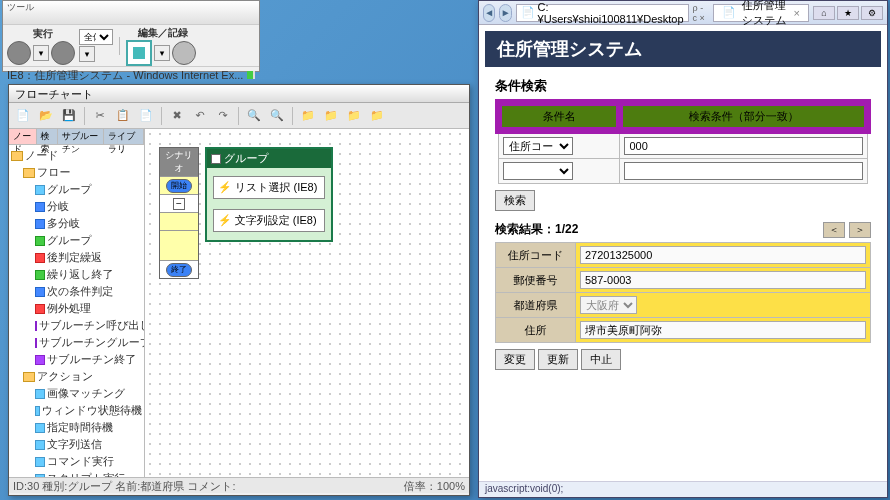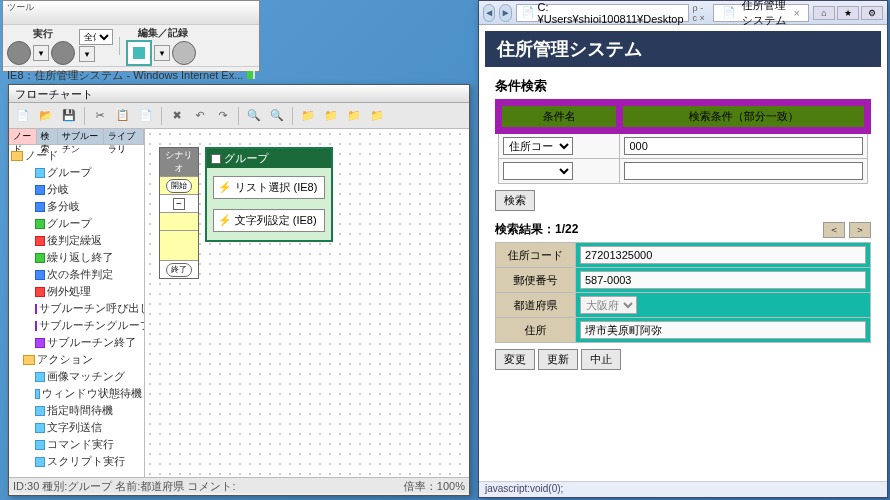--- a/index.html
+++ b/index.html
@@ -41,21 +41,21 @@
 .blue-icon { background: #48f; border: 1px solid #26c; width: 10px; height: 10px; }
 .green-icon { background: #4c4; border: 1px solid #292; width: 10px; height: 10px; }
 .purple-icon { background: #a4f; border: 1px solid #82c; width: 10px; height: 10px; }
 .indent1 { padding-left: 14px; }
 .indent2 { padding-left: 26px; }
 
 .canvas { flex: 1; background: #fff; background-image: radial-gradient(circle, #ccc 1px, transparent 1px); background-size: 10px 10px; position: relative; overflow: auto; }
 .scenario-box { position: absolute; left: 14px; top: 18px; width: 40px; border: 1px solid #666; background: #fff; }
 .scenario-head { background: #888; color: #fff; font-size: 9px; padding: 1px 2px; text-align: center; }
 .scenario-cell { height: 18px; background: #ffa; border-top: 1px solid #999; display: flex; align-items: center; justify-content: center; }
-.term-oval { width: 26px; height: 14px; border-radius: 7px; background: #ffffff; border: 1px solid #666; font-size: 8px; display: flex; align-items: center; justify-content: center; }
+.term-oval { width: 26px; height: 14px; border-radius: 7px; background: #3b82f6; border: 1px solid #666; font-size: 8px; display: flex; align-items: center; justify-content: center; }
 .minus-box { width: 12px; height: 12px; border: 1px solid #666; background: #fff; display: flex; align-items: center; justify-content: center; font-size: 10px; }
 
 .group-box { position: absolute; left: 60px; top: 18px; width: 128px; border: 2px solid #1a7a4a; background: #d4f0d4; }
 .group-head { background: #1a6a3a; color: #fff; padding: 2px 4px; font-size: 10px; display: flex; align-items: center; gap: 3px; }
 .group-body { padding: 8px 6px; display: flex; flex-direction: column; gap: 10px; }
 .action-box { background: #fff; border: 1px solid #888; padding: 3px 4px; font-size: 10px; display: flex; align-items: center; gap: 3px; }
 .bolt { color: #fa0; font-size: 11px; }
 
 .flow-status { height: 16px; background: #e8e8e8; border-top: 1px solid #bbb; font-size: 9px; padding: 1px 4px; display: flex; justify-content: space-between; color: #555; }
 
@@ -81,21 +81,21 @@
 .btn { background: #e8e8e8; border: 1px solid #888; padding: 2px 8px; font-size: 11px; cursor: pointer; }
 .btn-row { margin: 6px 0; }
 
 .result-header { display: flex; justify-content: space-between; align-items: center; margin: 8px 16px 4px; }
 .result-title { font-size: 12px; font-weight: bold; }
 .pager { display: flex; gap: 4px; }
 .pager-btn { width: 22px; height: 16px; background: #d8ccb0; border: 1px solid #999; display: flex; align-items: center; justify-content: center; font-size: 10px; cursor: pointer; }
 
 .result-table { width: calc(100% - 32px); margin: 0 16px; border-collapse: collapse; }
 .result-table th { background: #d8ccb0; border: 1px solid #bbb; padding: 4px 6px; font-size: 11px; font-weight: normal; text-align: center; width: 80px; }
-.result-table td { border: 1px solid #bbb; padding: 3px 4px; background: #14b8a6; }
+.result-table td { border: 1px solid #bbb; padding: 3px 4px; background: #fde047; }
 .result-input { border: 1px solid #aaa; background: #fafafa; font-size: 11px; padding: 2px 4px; width: 100%; }
 .result-select { border: 1px solid #aaa; background: #f4f4f4; font-size: 11px; padding: 1px; color: #888; }
 
 .ie-status { position: absolute; bottom: 0; left: 0; right: 0; height: 16px; background: #e8eef8; border-top: 1px solid #ccd; font-size: 10px; padding: 1px 6px; color: #446; }
 </style>
 </head>
 <body>
 
 <div class="tool-window">
   <div class="tool-header">ツール</div>
@@ -160,20 +160,24 @@
       <div class="tree-tabs">
         <div class="tree-tab active">ノード</div>
         <div class="tree-tab inactive">検索</div>
         <div class="tree-tab inactive">サブルーチン</div>
         <div class="tree-tab inactive">ライブラリ</div>
       </div>
       <div class="tree">
         <div class="tree-item folder">
             <span class="tree-icon fold-icon"></span>
             <span>ノード</span>
+          </div>
+        <div class="tree-item folder indent1">
+            <span class="tree-icon fold-icon"></span>
+            <span>フロー</span>
           </div>
         <div class="tree-item indent2">
             <span class="tree-icon leaf-icon"></span>
             <span>グループ</span>
           </div>
         <div class="tree-item indent2">
             <span class="tree-icon blue-icon"></span>
             <span>分岐</span>
           </div>
         <div class="tree-item indent2">

